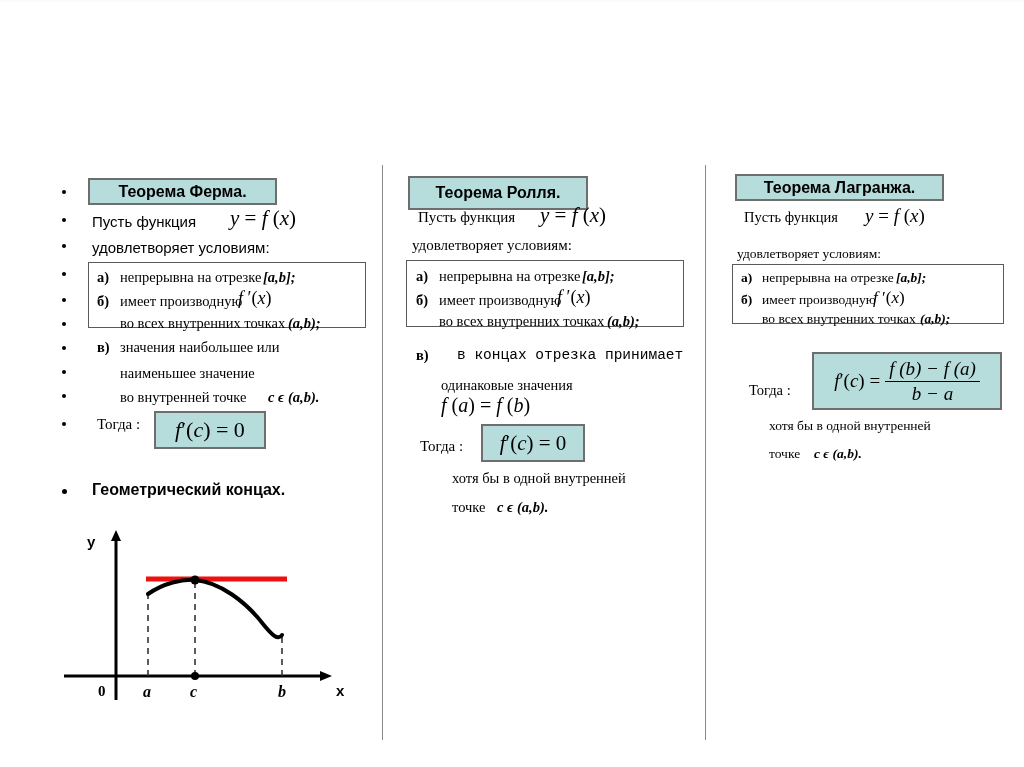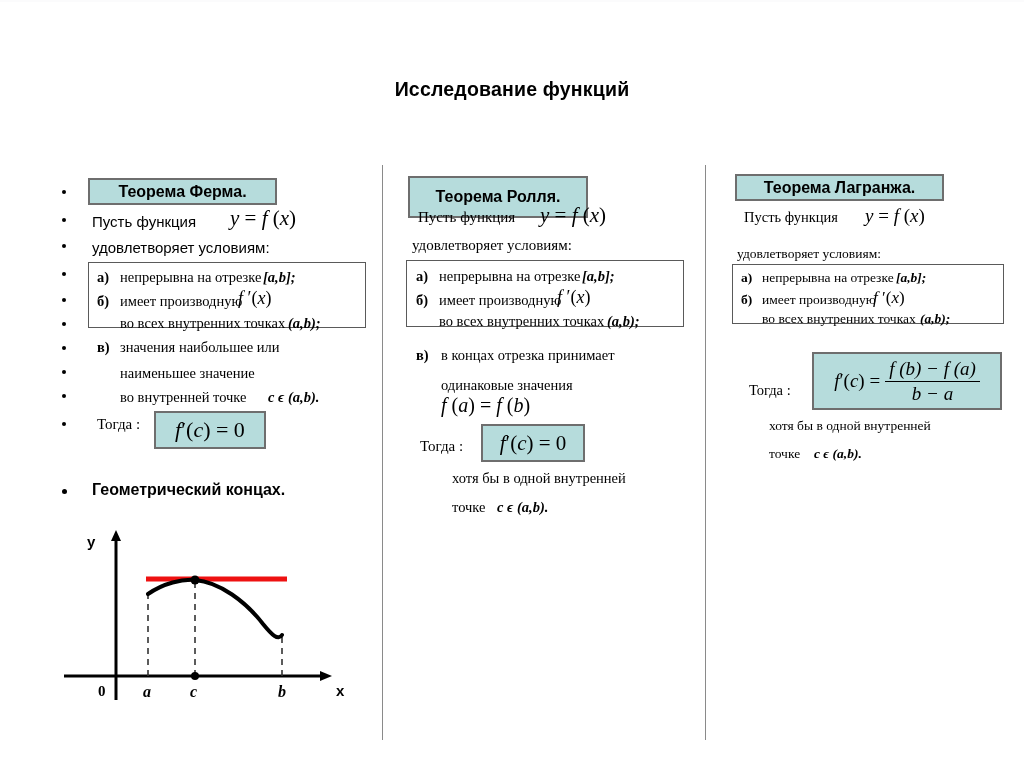--- a/index.html
+++ b/index.html
@@ -133,21 +133,20 @@
   .axis-lbl.italic { font-style: italic; font-size: 16px; }
   .axis-lbl.sanslbl { font-family: "Liberation Sans", sans-serif; font-style: normal; font-size: 15px; }
 </style>
 </head>
 <body>
 
 <div id="slide">
 
   <div id="top-hairline"></div>
 
-  <div id="slide-title">Исследование функций</div>
 
   <div class="divider" id="divider-1"></div>
   <div class="divider" id="divider-2"></div>
 
   <div class="bullet" style="left:62px; top:190px;"></div>
   <div class="bullet" style="left:62px; top:218px;"></div>
   <div class="bullet" style="left:62px; top:244px;"></div>
   <div class="bullet" style="left:62px; top:272px;"></div>
   <div class="bullet" style="left:62px; top:298px;"></div>
   <div class="bullet" style="left:62px; top:322px;"></div>
@@ -218,21 +217,21 @@
     </svg>
 
     <div class="axis-lbl sanslbl" style="left:27px; top:5px;">y</div>
     <div class="axis-lbl sanslbl" style="left:276px; top:154px;">x</div>
     <div class="axis-lbl" style="left:38px; top:155px;">0</div>
     <div class="axis-lbl italic" style="left:83px; top:155px;">a</div>
     <div class="axis-lbl italic" style="left:130px; top:155px;">c</div>
     <div class="axis-lbl italic" style="left:218px; top:155px;">b</div>
   </div>
 
-  <div class="hl-box" style="left:408px; top:176px; width:180px; height:42px;">
+  <div class="hl-box" style="left:408px; top:176px; width:180px; height:34px;">
     <span class="thm-head">Теорема Ролля.</span>
   </div>
 
   <div class="txt" style="left:418px; top:210px; font-size:15px;">Пусть функция</div>
   <div class="math" style="position:absolute; left:540px; top:203px;">
     <span class="ital">y</span> <span class="up">=</span> <span class="ital">f</span> <span class="up">(</span><span class="ital">x</span><span class="up">)</span>
   </div>
   <div class="txt" style="left:412px; top:238px; font-size:15px;">удовлетворяет условиям:</div>
 
   <div class="cond-box" style="left:406px; top:260px; width:278px; height:67px;"></div>
@@ -243,21 +242,21 @@
 
   <div class="txt bold" style="left:416px; top:293px;">б)</div>
   <div class="txt" style="left:439px; top:293px;">имеет производную</div>
   <div class="math" style="position:absolute; left:557px; top:287px; font-size:18px;">
     <span class="ital">f</span> <span class="up">′(</span><span class="ital">x</span><span class="up">)</span>
   </div>
   <div class="txt" style="left:439px; top:314px;">во всех внутренних точках</div>
   <div class="txt bi" style="left:607px; top:314px;">(a,b);</div>
 
   <div class="txt bold" style="left:416px; top:348px;">в)</div>
-  <div class="txt" style="left:441px; top:348px;">в концах отрезка принимает</div>
+  <div class="txt" style="left:457px; top:348px;font-family:Liberation Mono, monospace;">в концах отрезка принимает</div>
   <div class="txt" style="left:441px; top:378px;">одинаковые значения</div>
   <div class="math" style="position:absolute; left:441px; top:394px; font-size:20px;">
     <span class="ital">f</span> <span class="up">(</span><span class="ital">a</span><span class="up">) =</span> <span class="ital">f</span> <span class="up">(</span><span class="ital">b</span><span class="up">)</span>
   </div>
 
   <div class="txt" style="left:420px; top:439px; font-size:15px;">Тогда :</div>
   <div class="hl-box" style="left:481px; top:424px; width:104px; height:38px;">
     <span class="math" style="font-size:21px;">
       <span class="ital">f</span><span class="up">′(</span><span class="ital">c</span><span class="up">) = 0</span>
     </span>

